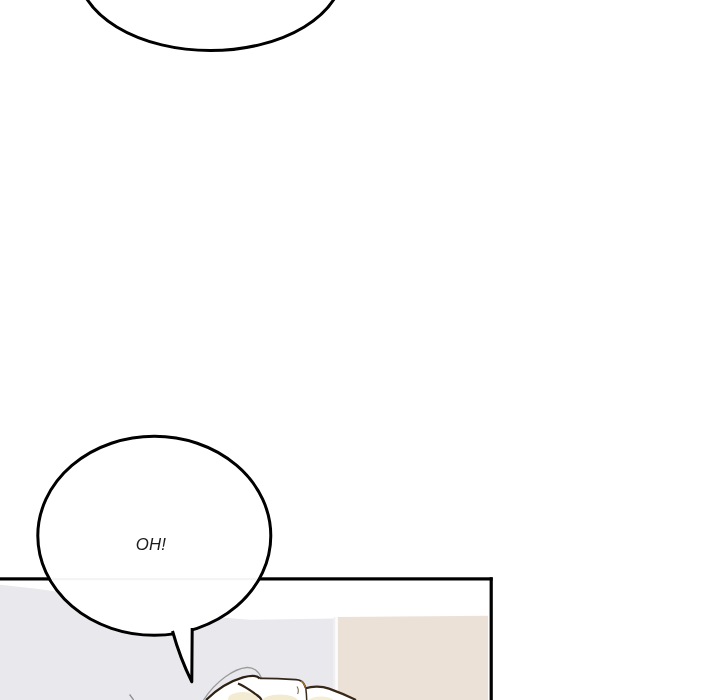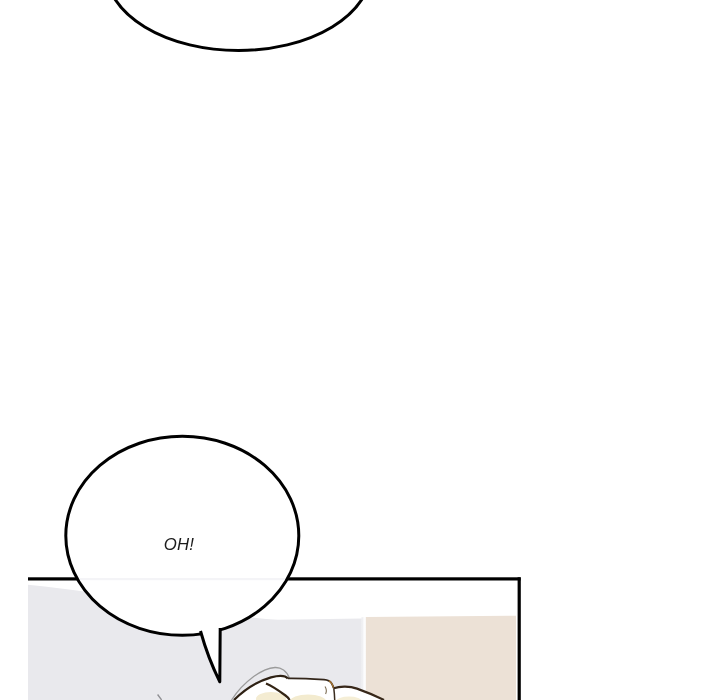--- a/index.html
+++ b/index.html
@@ -1,17 +1,17 @@
 <!DOCTYPE html>
 <html><head>
 <meta charset="utf-8">
 <style>
   html,body{margin:0;padding:0;background:#ffffff;}
   #page{width:611px;height:700px;position:relative;overflow:hidden;background:#1d4ed8;
-        font-family:"Liberation Sans", sans-serif;margin-left:28px;}
+        font-family:"Liberation Sans", sans-serif;}
 </style>
 </head>
 <body>
 <div id="page">
 <svg width="720" height="700" viewBox="0 0 720 700" xmlns="http://www.w3.org/2000/svg">
   <defs>
     <linearGradient id="stripgrad" x1="0" y1="0" x2="1" y2="0">
       <stop offset="0" stop-color="#e9e9ed"></stop>
       <stop offset="0.55" stop-color="#fbfbfc"></stop>
       <stop offset="1" stop-color="#ffffff"></stop>

